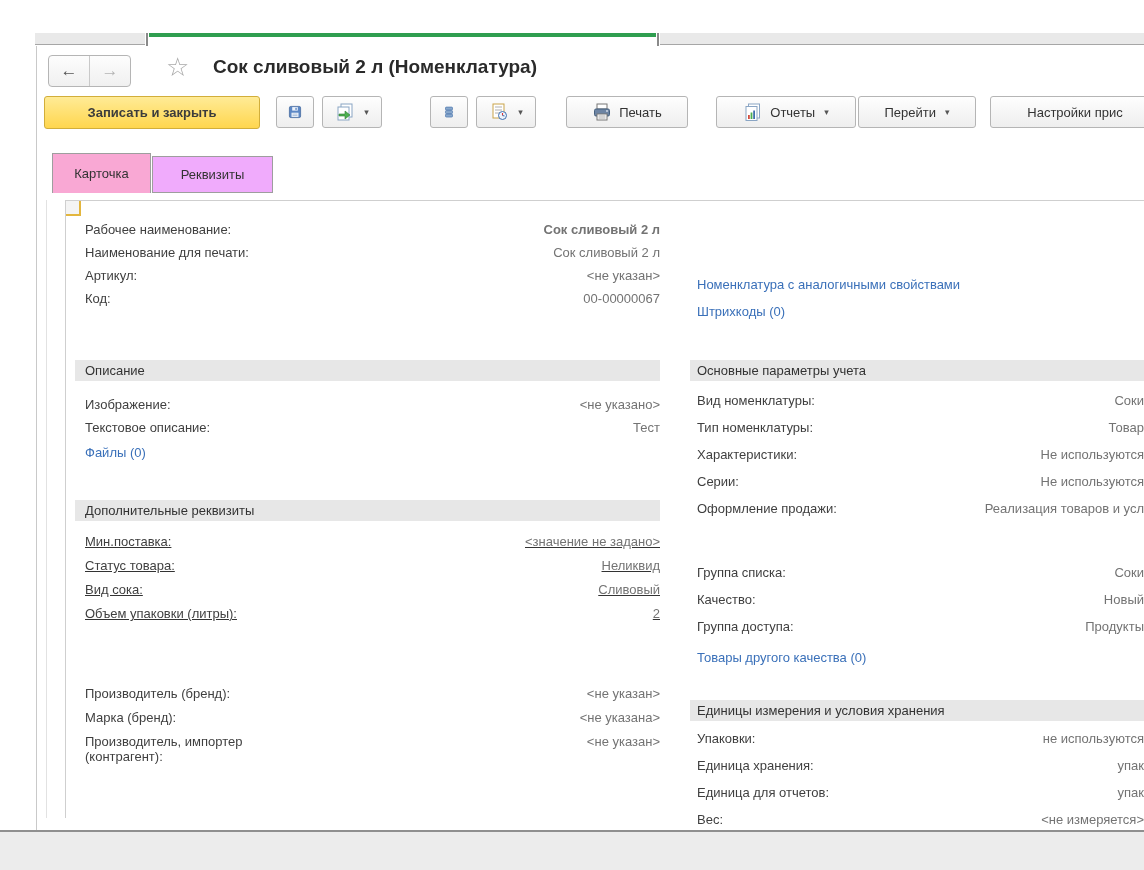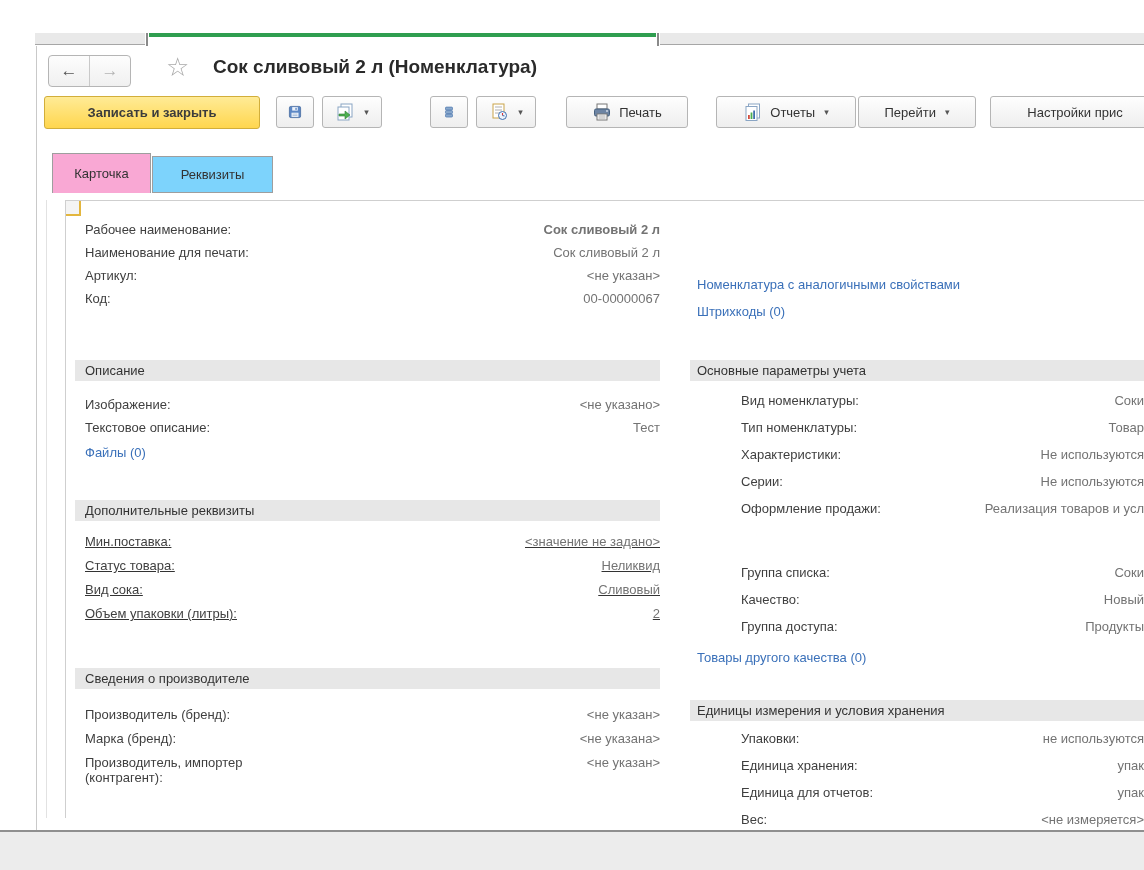--- a/index.html
+++ b/index.html
@@ -32,37 +32,37 @@
        background:linear-gradient(#fefefe,#eeeeee);font-size:13px;color:#333;box-sizing:border-box;}
   .btn-yellow{left:44px;width:216px;height:33px;font-weight:bold;color:#3c3c3c;
        background:linear-gradient(#ffeb96,#ffd64e);border:1px solid #d2ae3a;}
   .dd{font-size:9px;color:#555;margin-left:2px;}
   .icon20{width:20px;height:20px;display:block;}
 
   
   .ftab{position:absolute;box-sizing:border-box;font-size:13px;display:flex;align-items:center;justify-content:center;}
   .ftab.active{left:52px;top:153px;width:99px;height:40px;background:#f9a8d4;
        border:1px solid #9e9e9e;border-bottom:none;z-index:2;}
-  .ftab.inactive{left:152px;top:156px;width:121px;height:37px;background:#7dd3fc;border:1px solid #9e9e9e;}
+  .ftab.inactive{left:152px;top:156px;width:121px;height:37px;background:#f0abfc;border:1px solid #9e9e9e;}
 
   
   .panel-top{position:absolute;left:65px;top:200px;width:1079px;height:1px;background:#cfcfcf;}
   .panel-left{position:absolute;left:65px;top:200px;width:1px;height:618px;background:#cfcfcf;}
   .corner-anchor{position:absolute;left:66px;top:201px;width:13px;height:13px;background:#f4f4f4;
        border-right:2px solid #e3b63e;border-bottom:2px solid #e3b63e;}
 
   
   .col{position:absolute;font-size:13px;}
   .col-left{left:75px;top:222px;width:585px;}
   .col-right{left:690px;top:273px;width:454px;}
   .sec-header{height:21px;line-height:21px;background:#e7e7e7;color:#333;padding-left:10px;box-sizing:border-box;}
   .col-right .sec-header{padding-left:7px;}
   .frow{display:flex;align-items:flex-start;justify-content:space-between;}
   .col-left .frow{padding-left:10px;min-height:23px;}
-  .col-right .frow{padding-left:7px;min-height:27px;margin-left:44px;}
+  .col-right .frow{padding-left:7px;min-height:27px;}
   .flabel{color:#3f3f3f;flex:0 0 auto;}
   .col-left .flabel{width:170px;}
   .col-right .flabel{width:223px;}
   .fvalue{color:#737373;white-space:nowrap;}
   .fvalue.bold{font-weight:bold;}
   a.flink{color:#3a70b9;text-decoration:none;display:block;cursor:pointer;}
   .col-left a.flink{padding-left:10px;min-height:23px;line-height:20px;}
   .col-right a.flink{padding-left:7px;min-height:27px;line-height:24px;}
 
   
@@ -240,21 +240,20 @@
             <div class="flabel">Вид сока:</div>
             <div class="fvalue">Сливовый</div>
           </div>
           <div class="frow">
             <div class="flabel">Объем упаковки (литры):</div>
             <div class="fvalue">2</div>
           </div>
         </div>
       </div>
       <div class="section">
-        <div class="sec-header">Сведения о производителе</div>
         <div class="sec-rows">
           <div class="frow">
             <div class="flabel">Производитель (бренд):</div>
             <div class="fvalue">&lt;не указан&gt;</div>
           </div>
           <div class="frow">
             <div class="flabel">Марка (бренд):</div>
             <div class="fvalue">&lt;не указана&gt;</div>
           </div>
           <div class="frow">

